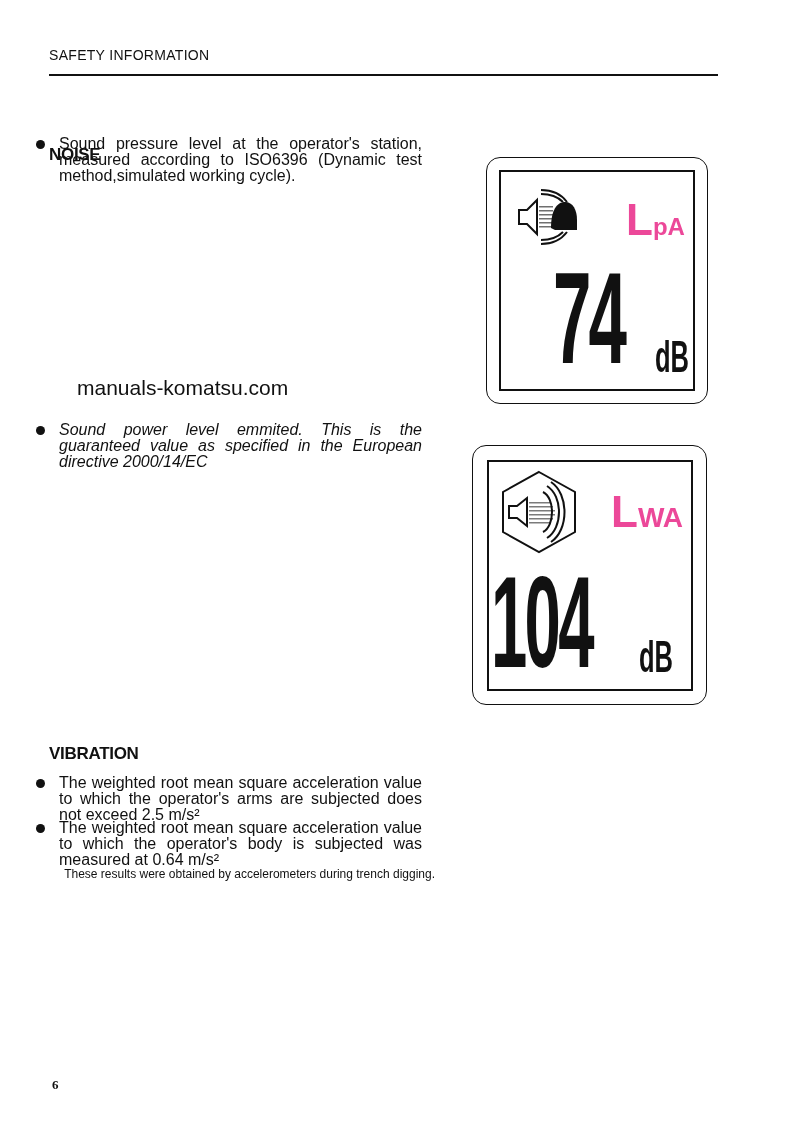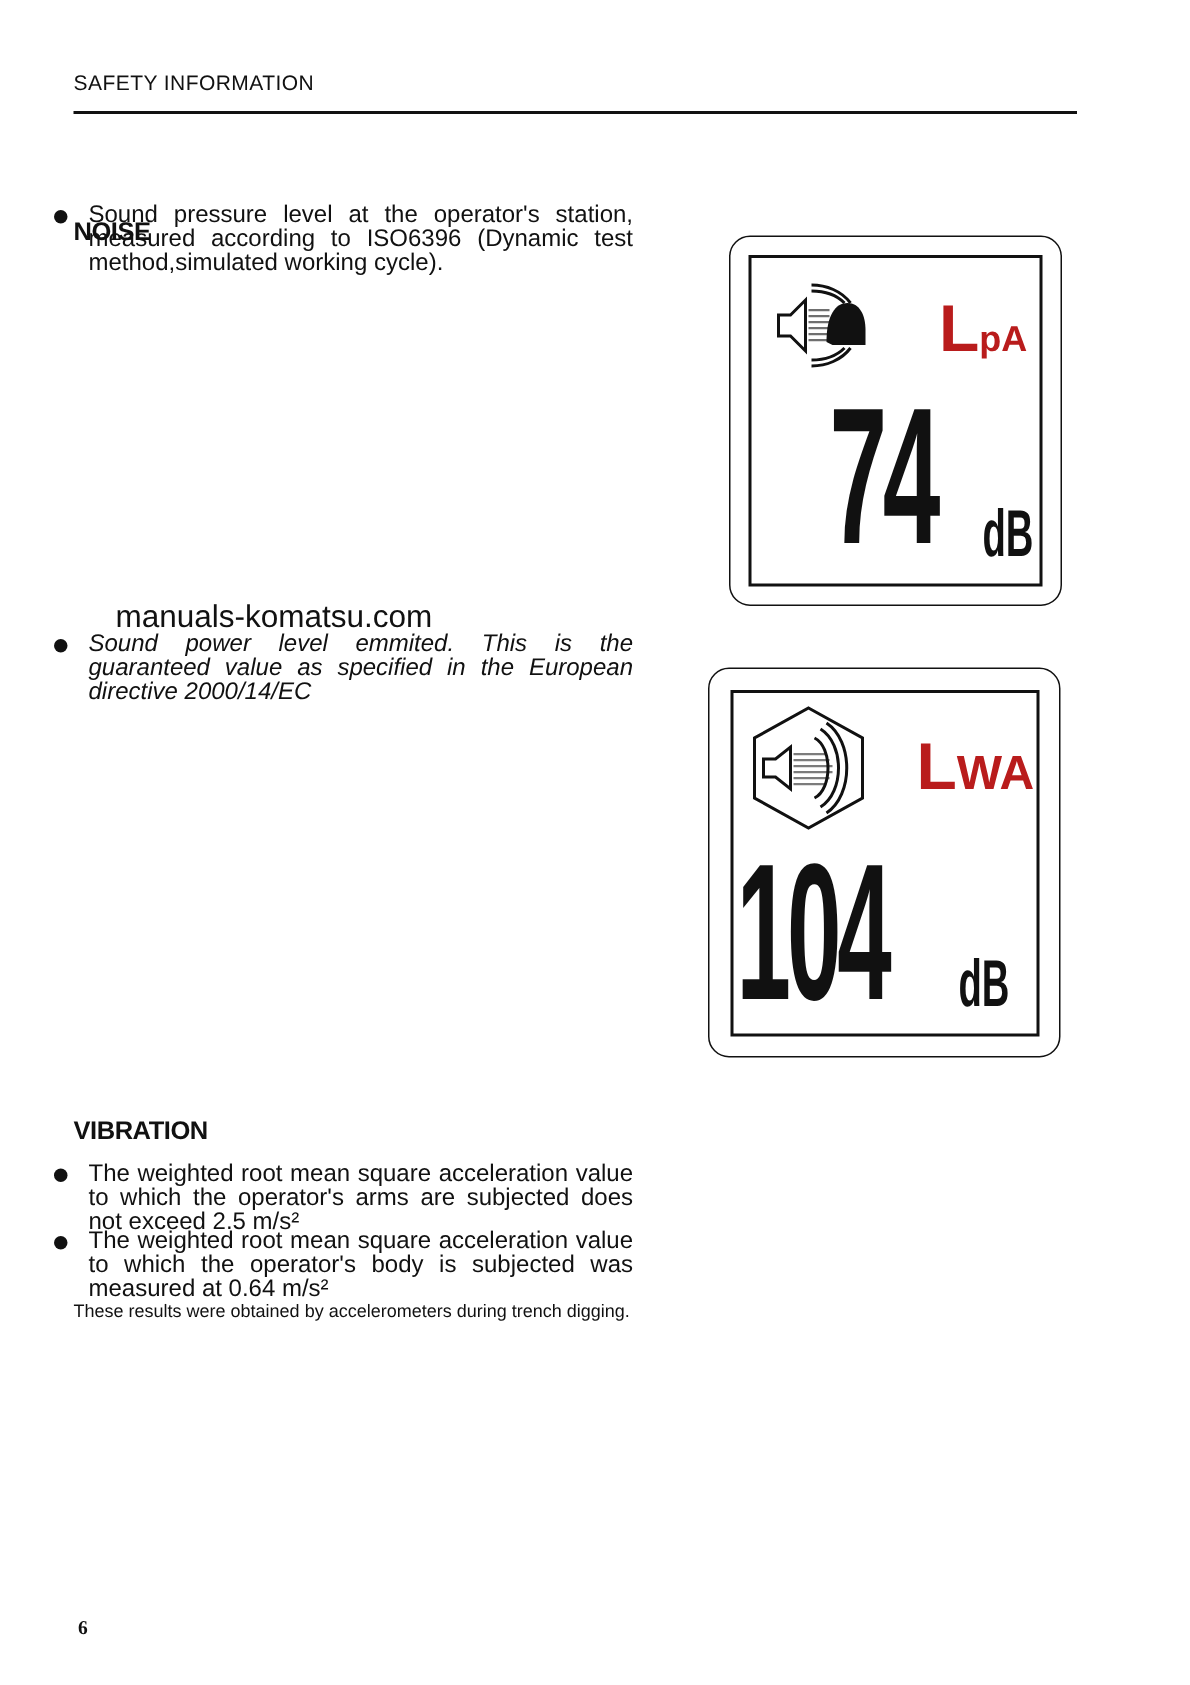--- a/index.html
+++ b/index.html
@@ -4,27 +4,27 @@
 <style>
   html, body { margin:0; padding:0; background:#fff; }
   body { width:793px; height:1123px; position:relative; overflow:hidden;
          font-family:"Liberation Sans", sans-serif; color:#111; }
   .header { position:absolute; left:49px; top:47px; font-size:14px; letter-spacing:0.3px; }
   .rule { position:absolute; left:49px; top:74px; width:669px; height:2px; background:#111; }
   .h1 { position:absolute; left:49px; font-size:17px; font-weight:bold; letter-spacing:-0.3px; }
   .bullet { position:absolute; left:36px; width:386px; font-size:16px; line-height:16px; }
   .bullet .dot { position:absolute; left:0; top:4px; width:9px; height:9px; border-radius:50%; background:#111; }
   .bullet .txt { margin-left:23px; text-align:justify; }
-  .para { position:absolute; left:49px; width:386px; font-size:12px; line-height:16px; }
-  .watermark { position:absolute; left:77px; top:400px; font-size:21px; color:#111; }
+  .para { position:absolute; left:49px; width:386px; font-size:12px; line-height:16px;text-align:right; }
+  .watermark { position:absolute; left:77px; top:376px; font-size:21px; color:#111; }
   .sign { position:absolute; border:1.5px solid #111; border-radius:14px; background:#fff; }
   .sign .inner { position:absolute; border:2px solid #111; }
   .num { position:absolute; font-weight:bold; font-family:"Liberation Sans", sans-serif;
          transform-origin:left top; line-height:1; color:#111; }
-  .lbl { position:absolute; font-weight:bold; color:#b91c1c; line-height:1; }
+  .lbl { position:absolute; font-weight:bold; color:#ec4899; line-height:1; }
   .pagenum { position:absolute; left:52px; top:1077px; font-size:13px; font-weight:bold;
              font-family:"Liberation Serif", serif; }
 </style>
 </head>
 <body>
 
 <div class="header">SAFETY INFORMATION</div>
 <div class="rule"></div>
 
 <div class="h1" style="top:99px;margin-top:46px;">NOISE</div>
@@ -78,21 +78,21 @@
         <rect x="30" y="40" width="26" height="1.5"></rect>
           <rect x="30" y="44" width="26" height="1.5"></rect>
         <rect x="30" y="48" width="24" height="1.5"></rect>
           <rect x="30" y="52" width="22" height="1.5"></rect>
       </g>
       <path d="M44,22 C56,28 56,56 44,62" fill="none" stroke="#111" stroke-width="2"></path>
       <path d="M48,16 C64,26 64,58 48,68" fill="none" stroke="#111" stroke-width="2"></path>
       <path d="M52,12 C70,24 70,60 52,72" fill="none" stroke="#111" stroke-width="2"></path>
     </svg>
     <div class="lbl" style="left:122px; top:28px; font-size:44px;">
-      <span>L</span><span style="font-size:32px;">WA</span>
+      <span>L</span><span style="font-size:28px;">WA</span>
     </div>
     <div class="num" style="left:2px; top:96px; font-size:96px; transform:scaleX(0.68) scaleY(1.35); letter-spacing:-4px;">104</div>
     <div class="num" style="left:150px; top:172px; font-size:34px; transform:scaleX(0.75) scaleY(1.3);">dB</div>
   </div>
 </div>
 
 <div class="h1" style="top:744px;">VIBRATION</div>
 
 <div class="bullet" style="top:775px;">
   <span class="dot"></span>

